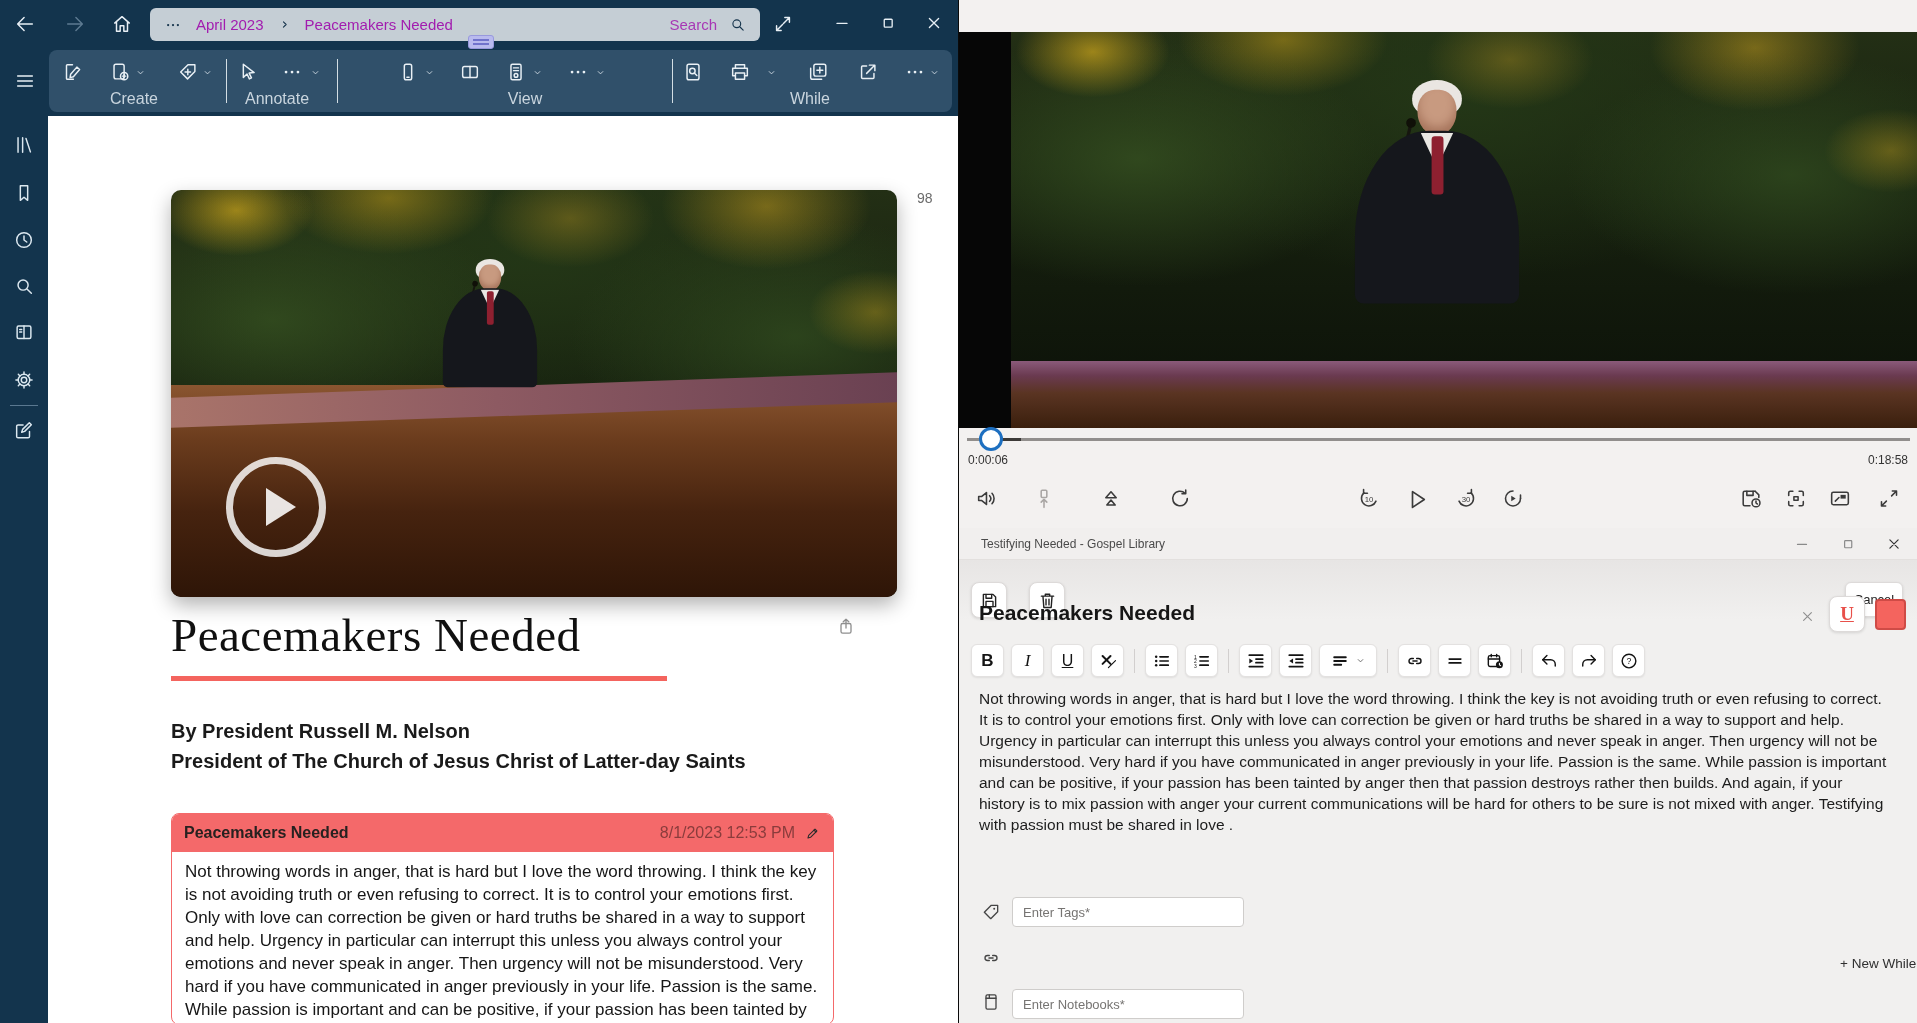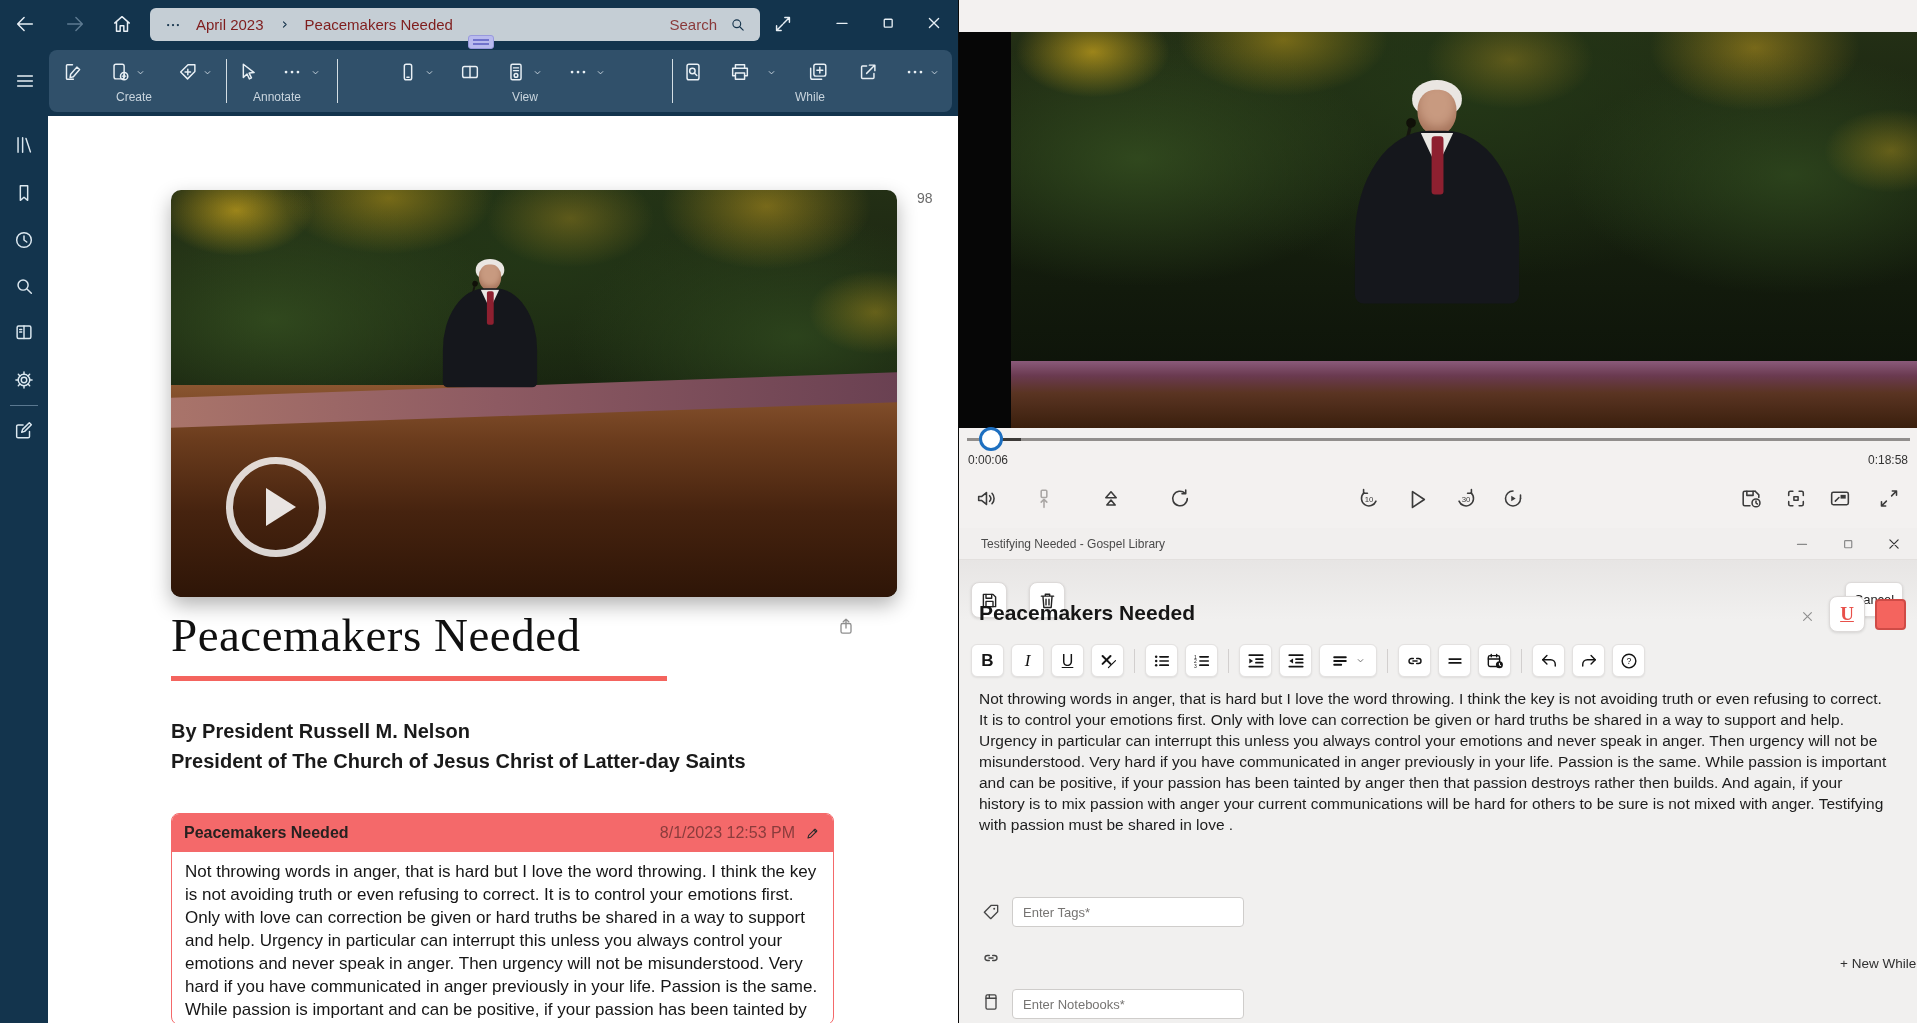--- a/index.html
+++ b/index.html
@@ -10,30 +10,30 @@
   svg.chev{width:11px;height:11px;stroke:currentColor;fill:none;stroke-width:2;stroke-linecap:round;stroke-linejoin:round;display:block;}
   .chev-right{transform:rotate(-90deg);}
 
   
   .left-window{left:0;top:0;width:958px;height:1023px;background:#13344d;}
   .topbar{left:0;top:0;width:958px;height:48px;}
   .nav-ic{color:#e8eff5;}
   .nav-ic.dim{color:#5d7a91;}
   .crumb-pill{left:150px;top:8px;width:610px;height:33px;background:#c5ced5;border-radius:6px;
               display:flex;align-items:center;padding:0 14px;box-sizing:border-box;color:#16344c;}
-  .crumb-pill .txt{font-size:15px;color:#7f1d1d;white-space:nowrap;}
+  .crumb-pill .txt{font-size:15px;color:#a21caf;white-space:nowrap;}
   .drag-handle{left:468px;top:35px;width:26px;height:14px;background:#b9baee;border-radius:3px;border:1px solid #9899dd;box-sizing:border-box;}
   .drag-handle i{display:block;height:2px;background:#7173cc;margin:2.5px 4px 0 4px;}
   .win-btns{display:flex;align-items:center;gap:26px;}
 
   .ribbon-panel{left:49px;top:50px;width:903px;height:62px;background:#30506a;border-radius:8px;}
   .rico{position:absolute;top:11px;color:#e9f0f5;}
   .rchev{position:absolute;top:17px;color:#cfdae2;}
   .rsep{position:absolute;top:9px;width:1px;height:44px;background:#e6edf2;opacity:.9;}
-  .rlabel{position:absolute;top:40px;transform:translateX(-50%);font-size:12px;color:#c9d5de;text-align:right;}
+  .rlabel{position:absolute;top:40px;transform:translateX(-50%);font-size:16px;color:#c9d5de;text-align:right;}
   .hamburger{left:14px;top:70px;color:#e9f0f5;}
 
   .sidebar-ic{position:absolute;left:13px;color:#dce8f0;}
   .side-div{left:10px;width:28px;height:1px;background:#5a7890;}
 
   
   .page{left:48px;top:116px;width:910px;height:907px;background:#ffffff;}
   .vthumb{left:123px;top:74px;width:726px;height:407px;border-radius:10px;overflow:hidden;
           box-shadow:0 8px 20px rgba(0,0,0,.3);}
   .pagenum{left:869px;top:74px;font-size:14px;color:#6b6b6b;}

